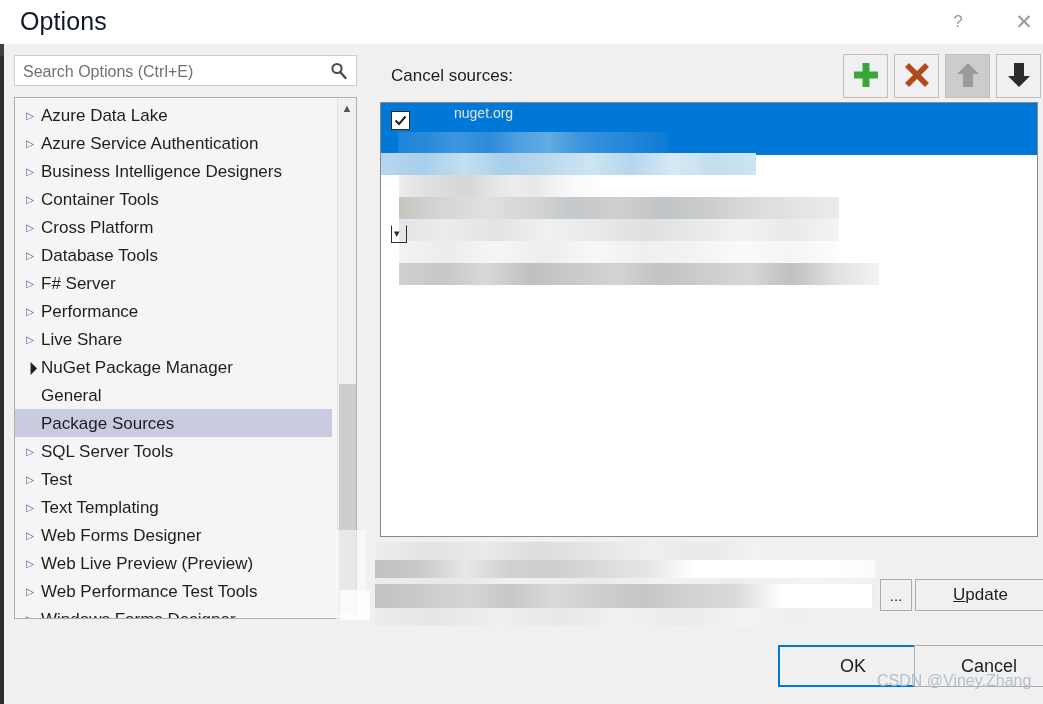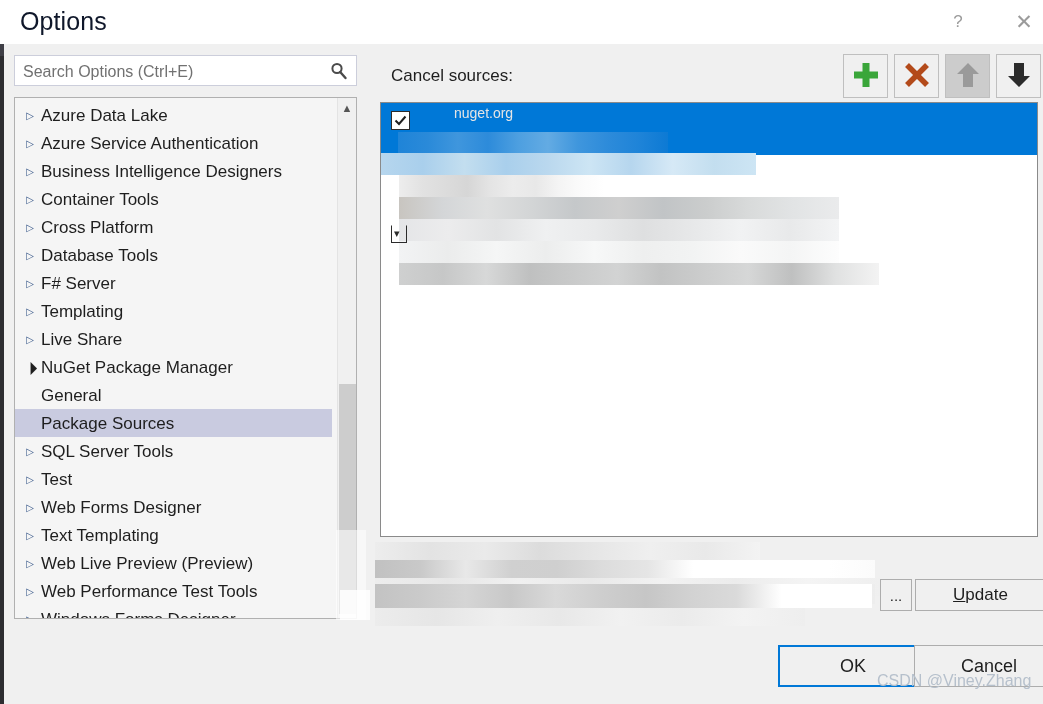--- a/index.html
+++ b/index.html
@@ -371,29 +371,29 @@
 
   <div class="tree-panel">
     <div class="tree-list" id="tree-list">
         <div class="tree-item"><span class="arrow">▷</span><span class="lbl">Azure Data Lake</span></div>
         <div class="tree-item"><span class="arrow">▷</span><span class="lbl">Azure Service Authentication</span></div>
         <div class="tree-item"><span class="arrow">▷</span><span class="lbl">Business Intelligence Designers</span></div>
         <div class="tree-item"><span class="arrow">▷</span><span class="lbl">Container Tools</span></div>
         <div class="tree-item"><span class="arrow">▷</span><span class="lbl">Cross Platform</span></div>
         <div class="tree-item"><span class="arrow">▷</span><span class="lbl">Database Tools</span></div>
         <div class="tree-item"><span class="arrow">▷</span><span class="lbl">F# Server</span></div>
-        <div class="tree-item"><span class="arrow">▷</span><span class="lbl">Templating</span></div>
+        <div class="tree-item"><span class="arrow">▷</span><span class="lbl">Performance</span></div>
         <div class="tree-item"><span class="arrow">▷</span><span class="lbl">Live Share</span></div>
         <div class="tree-item"><span class="arrow open" style="transform: rotate(-45deg); font-size: 12px;">◢</span><span class="lbl">NuGet Package Manager</span></div>
         <div class="tree-item child"><span class="lbl">General</span></div>
         <div class="tree-item child selected"><span class="lbl">Package Sources</span></div>
         <div class="tree-item"><span class="arrow">▷</span><span class="lbl">SQL Server Tools</span></div>
         <div class="tree-item"><span class="arrow">▷</span><span class="lbl">Test</span></div>
+        <div class="tree-item"><span class="arrow">▷</span><span class="lbl">Text Templating</span></div>
         <div class="tree-item"><span class="arrow">▷</span><span class="lbl">Web Forms Designer</span></div>
-        <div class="tree-item"><span class="arrow">▷</span><span class="lbl">Text Templating</span></div>
         <div class="tree-item"><span class="arrow">▷</span><span class="lbl">Web Live Preview (Preview)</span></div>
         <div class="tree-item"><span class="arrow">▷</span><span class="lbl">Web Performance Test Tools</span></div>
         <div class="tree-item"><span class="arrow">▷</span><span class="lbl">Windows Forms Designer</span></div>
       </div>
     <div class="tree-sb">
       <div class="tree-sb-up">▲</div>
       <div class="tree-sb-thumb"></div>
     </div>
   </div>
 

